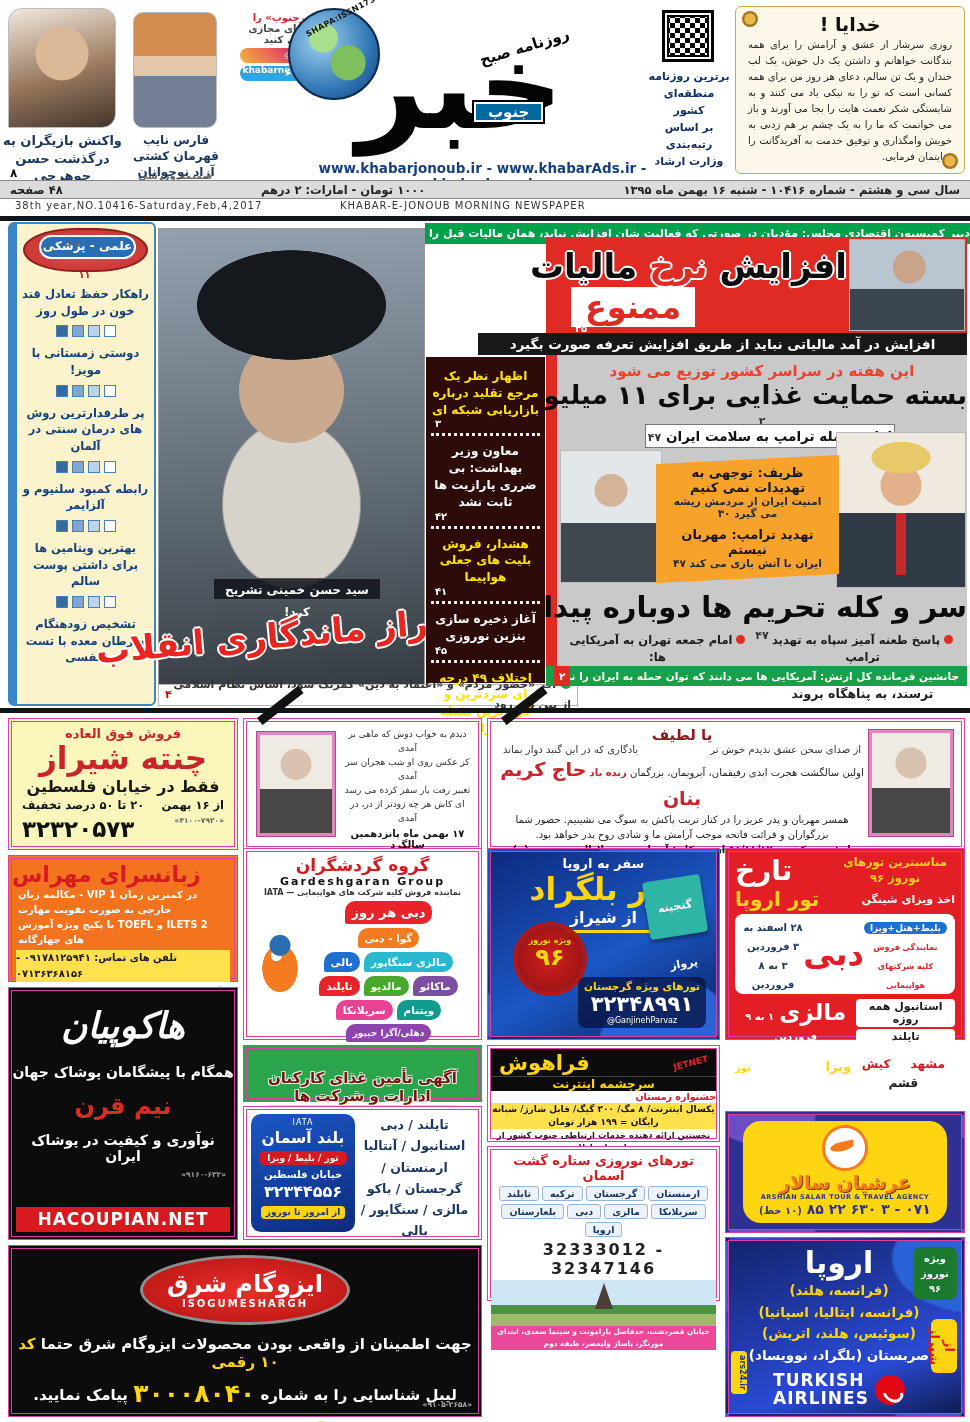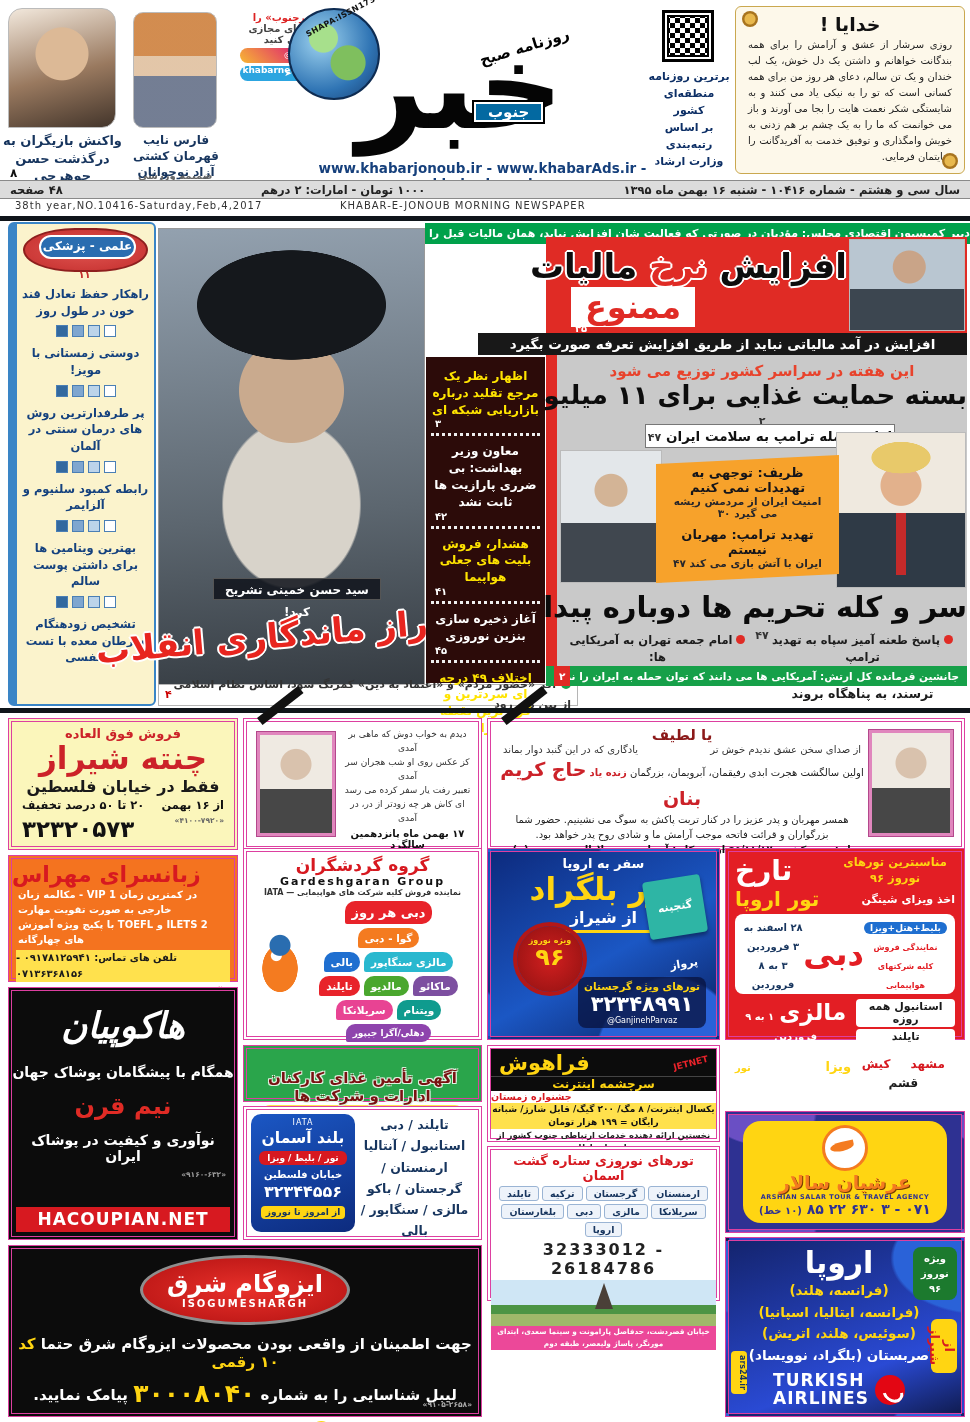--- a/index.html
+++ b/index.html
@@ -191,21 +191,21 @@
   .boland .iata{font-size:8px;letter-spacing:1px;direction:ltr}
   .boland .nm{font-size:15.5px;font-weight:bold;margin-top:2px}
   .boland .sv{background:#d71920;border-radius:6px;font-size:9px;font-weight:bold;margin:4px 6px;line-height:14px}
   .boland .ad2{font-size:10px;font-weight:bold}
   .boland .ph{font-size:16px;font-weight:bold;letter-spacing:1px;margin-top:2px}
   .boland .promo{background:#ffd512;color:#17355e;font-size:9px;font-weight:bold;border-radius:4px;margin:5px 8px 0;line-height:13px}
   .farah .top{background:#0c0c0c;display:flex;justify-content:space-between;align-items:center;padding:0 8px;height:27px}
   .farah .t{color:#ffd512;font-size:21px;font-weight:bold}
   .farah .jn{color:#e8232a;font-size:9px;font-weight:bold;transform:rotate(-14deg);direction:ltr}
   .farah .sub{background:#0c0c0c;color:#ffd512;font-size:12px;font-weight:bold;letter-spacing:6px;text-align:center;line-height:14px;border-top:1px solid #444}
-  .farah .fest{color:#d71920;font-size:9.5px;font-weight:bold;text-align:left;line-height:12px}
+  .farah .fest{color:#d71920;font-size:9.5px;font-weight:bold;text-align:right;line-height:12px}
   .farah .offer{background:#ffe14d;color:#111;font-size:9px;font-weight:bold;text-align:center;line-height:13px}
   .farah .note{font-size:8.5px;font-weight:bold;color:#222;text-align:center;line-height:12px}
   .farah .sales{background:#ffe14d;color:#d71920;font-size:9.5px;font-weight:bold;text-align:center;line-height:13px}
   .farah .ph{font-size:10px;font-weight:bold;text-align:center;line-height:13px;color:#17355e}
   .setareh{text-align:center;padding:3px 0}
   .setareh .t{color:#d71920;font-size:13px;font-weight:bold}
   .cgrid{display:flex;flex-wrap:wrap;justify-content:center;gap:3px;padding:3px 0}
   .c<!-- -->grid{}
   .cgrid i{font-style:normal;background:#eef3fa;border:1px solid #9ab4d4;border-radius:3px;color:#17355e;font-size:9.5px;font-weight:bold;padding:1px 7px}
   .setareh .ph{font-size:16px;font-weight:bold;color:#222;direction:ltr;letter-spacing:2px}
@@ -635,21 +635,21 @@
       <i>ارمنستان</i>
       <i>گرجستان</i>
       <i>ترکیه</i>
       <i>تایلند</i>
       <i>سریلانکا</i>
       <i>مالزی</i>
       <i>دبی</i>
       <i>بلغارستان</i>
       <i>اروپا</i>
     </div>
-    <div class="ph"><span>32333012</span> - <span>26184786</span></div>
+    <div class="ph"><span>32333012</span> - <span>32347146</span></div>
     <div class="paris"></div>
     <div class="capt">خیابان قصردشت، حدفاصل پارامونت و سینما سعدی، ابتدای مورنگر، پاساژ ولیعصر، طبقه دوم</div>
   </div>
 
   <div class="abs adbox arsh" style="left:725px;top:1111px;width:240px;height:122px">
     <div class="card">
       <div class="lg"></div>
       <div class="nm">عرشیان سالار</div>
       <div class="en">ARSHIAN SALAR TOUR &amp; TRAVEL AGENCY</div>
       <div class="ph"><span>۰۷۱ - ۳ ۶۳۰ ۲۲ ۸۵</span> <span class="ln">(۱۰ خط)</span></div>

